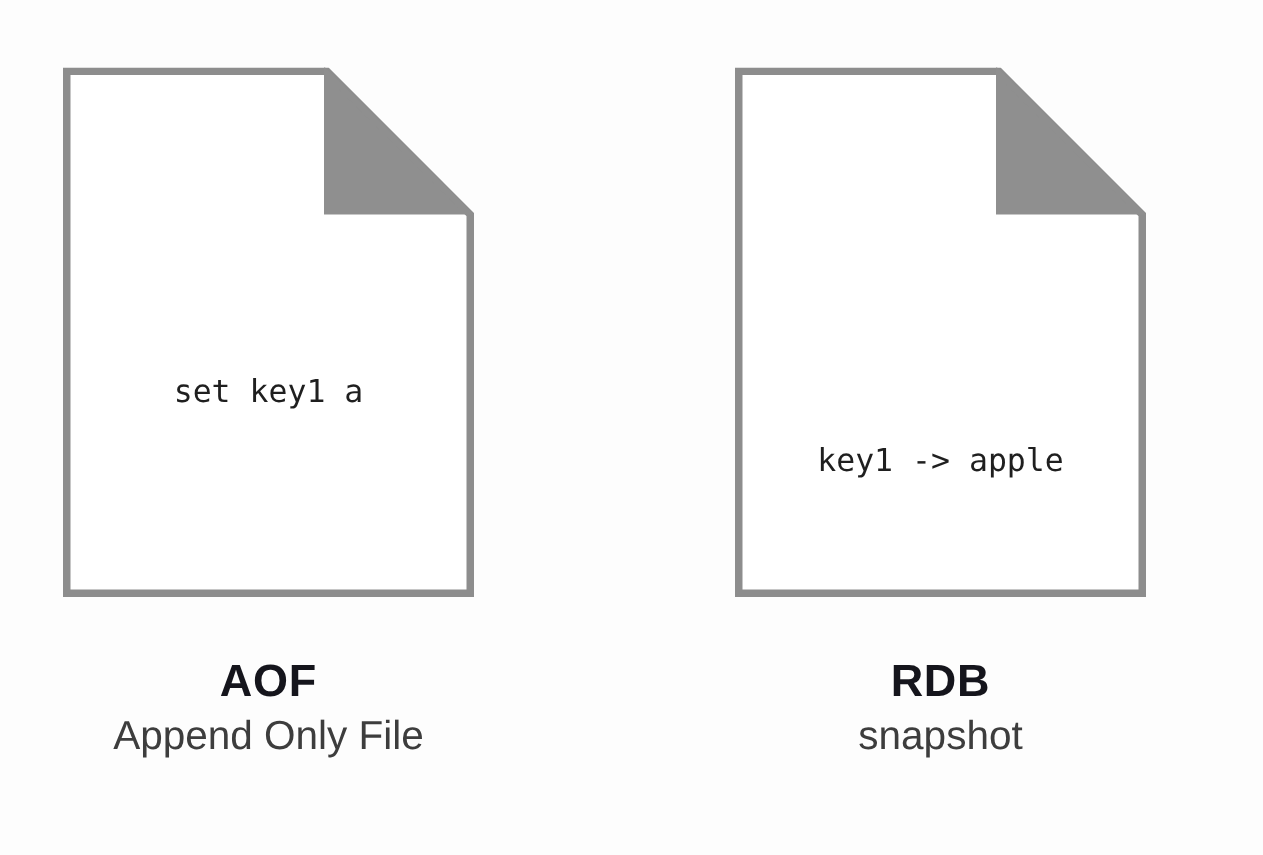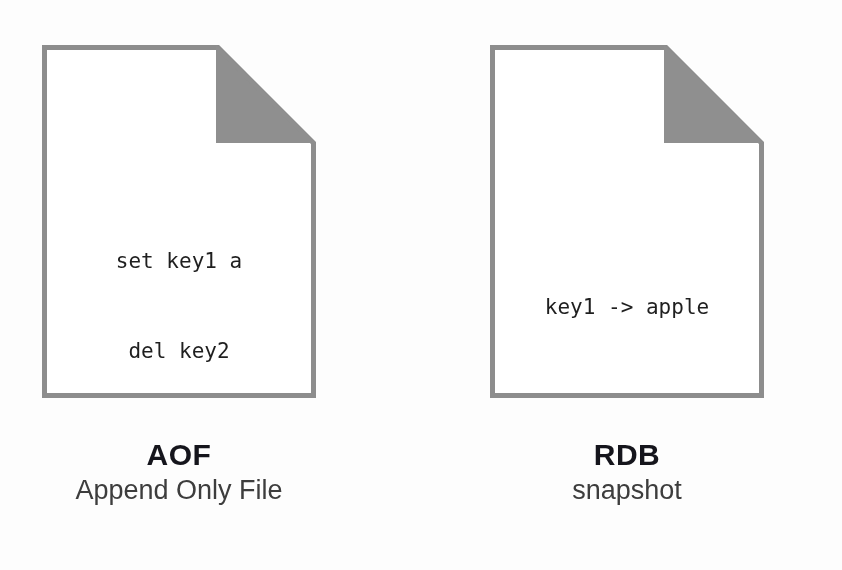--- a/index.html
+++ b/index.html
@@ -77,21 +77,20 @@
 
 <div class="canvas">
 
   <div class="doc-group aof">
     <svg class="doc-shape" viewBox="0 0 274 353" aria-hidden="true">
       <path class="page-outline" d="M 2.5 2.5 H 176 L 271.5 98 V 350.5 H 2.5 Z"></path>
       <path class="fold-flap" d="M 176 4 L 176 96 L 269 96 Z"></path>
     </svg>
     <div class="doc-text">
       <span class="code-line">set key1 a</span>
-      <span class="code-line">del key2</span>
     </div>
   </div>
 
   <div class="doc-group rdb">
     <svg class="doc-shape" viewBox="0 0 274 353" aria-hidden="true">
       <path class="page-outline" d="M 2.5 2.5 H 176 L 271.5 98 V 350.5 H 2.5 Z"></path>
       <path class="fold-flap" d="M 176 4 L 176 96 L 269 96 Z"></path>
     </svg>
     <div class="doc-text">
       <span class="code-line">key1 -&gt; apple</span>

